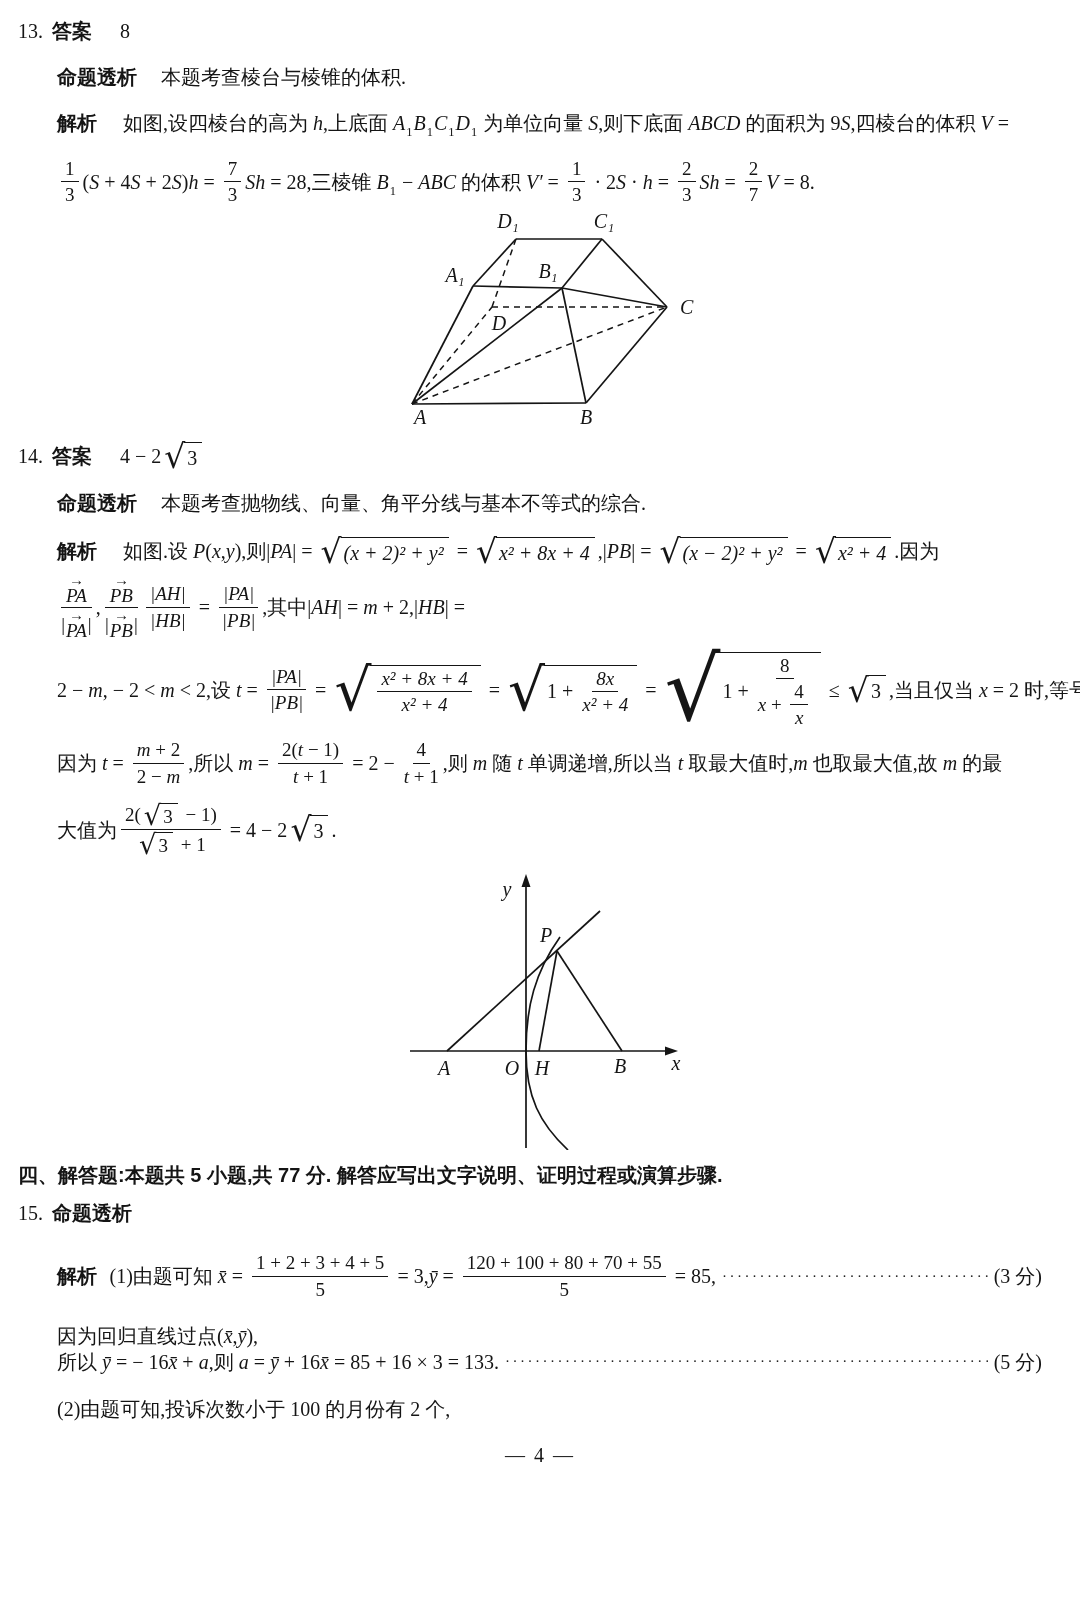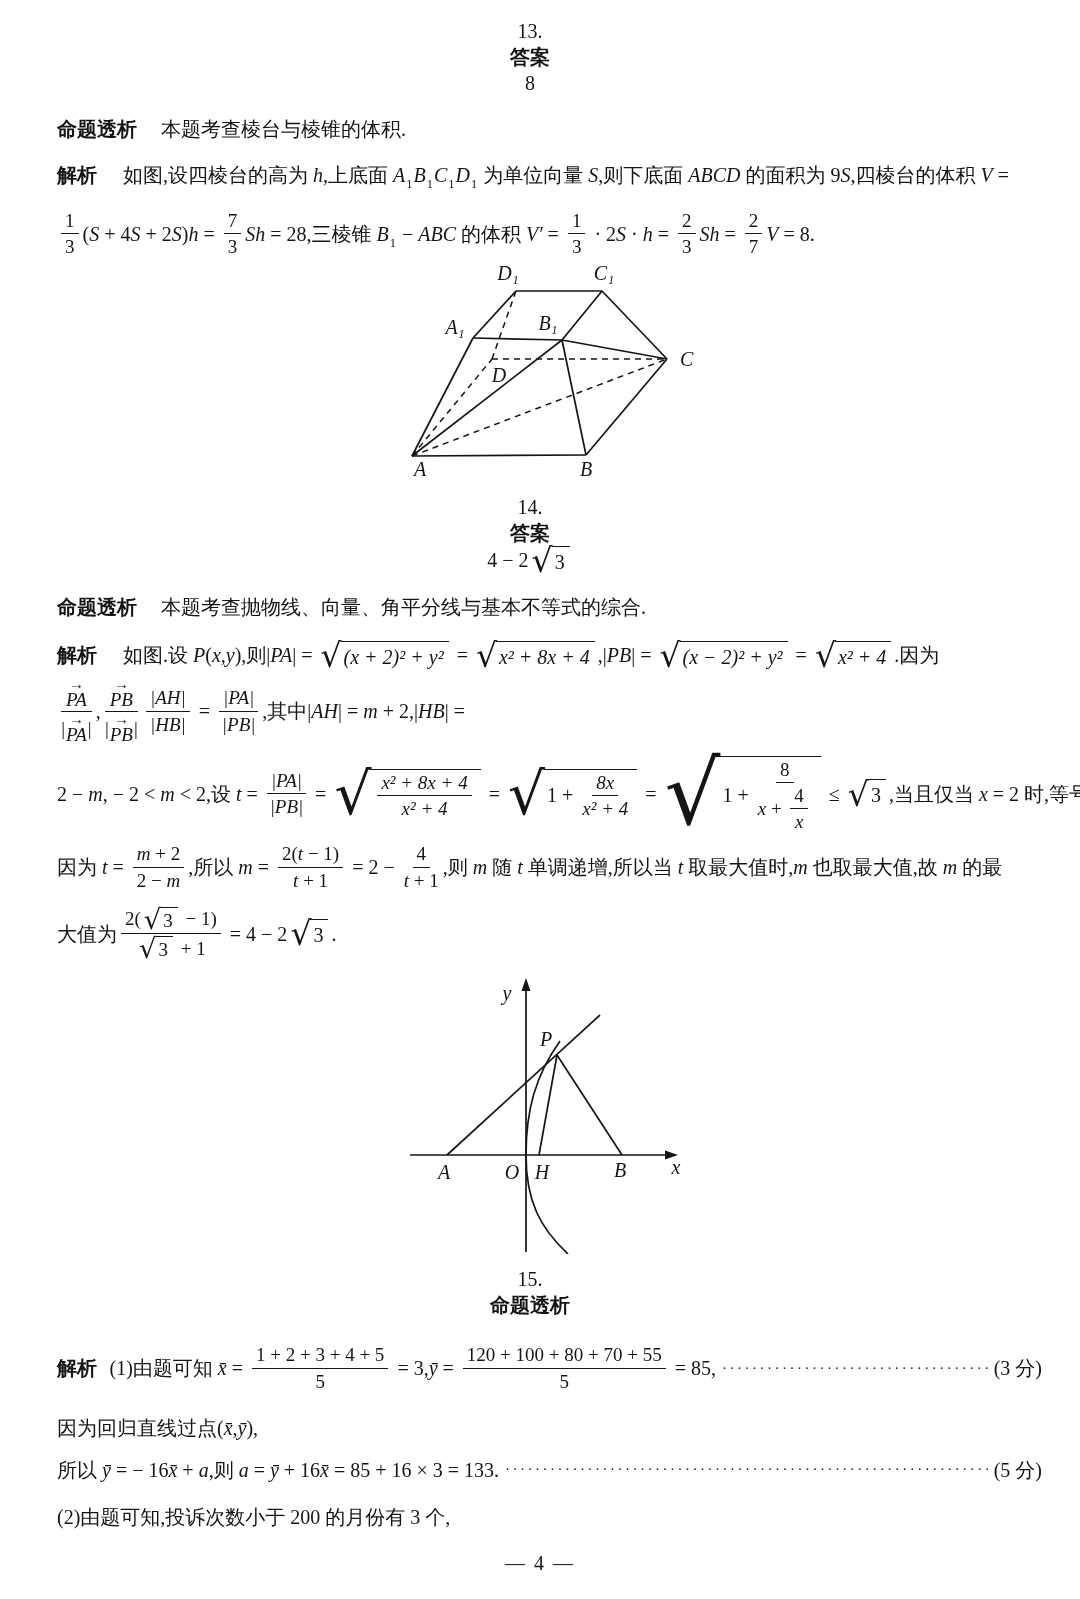--- a/index.html
+++ b/index.html
@@ -4,21 +4,21 @@
 <style>
   html,body{margin:0;padding:0;background:#888;}
   #page{
     width:1080px;height:1599px;background:#ffffff;color:#151515;
     font-family:"Liberation Serif", serif;font-size:20px;
     overflow:hidden;position:relative;margin:0 auto;
   }
   .line{display:flex;align-items:center;width:1080px;box-sizing:border-box;
         white-space:nowrap;line-height:1.3;}
   .ind{padding-left:57px;padding-right:38px;}
-  .numind{padding-left:18px;padding-right:38px;flex-direction:column;}
+  .numind{padding-left:18px;padding-right:38px;}
   .t{white-space:pre;font-family:"Liberation Serif", serif;}
   .mi{white-space:pre;font-family:"Liberation Serif", serif;font-style:italic;}
   .blabel{font-family:"Liberation Sans", sans-serif;font-weight:700;white-space:pre;}
   .qnum{white-space:pre;}
   .mrow{display:flex;align-items:center;flex:1 1 auto;min-width:0;}
   
   .frac{display:inline-flex;flex-direction:column;align-items:center;margin:0 4px;}
   .frac .num{border-bottom:1.6px solid #151515;padding:0 4px 2px;}
   .frac .num,.frac .den{display:flex;align-items:center;justify-content:center;
     line-height:1.12;font-size:19px;}
@@ -524,20 +524,23 @@
       <text class="flabel" x="507" y="34">y</text>
       <text class="flabel" x="676" y="208">x</text>
       <text class="flabel" x="444" y="213">A</text>
       <text class="flabel" x="512" y="213">O</text>
       <text class="flabel" x="542" y="213">H</text>
       <text class="flabel" x="620" y="211">B</text>
       <text class="flabel" x="546" y="80">P</text>
     </g>
   </svg>
 
+  <div class="line numind" style="margin-top:12px">
+    <span class="blabel">四、解答题:本题共 5 小题,共 77 分. 解答应写出文字说明、证明过程或演算步骤.</span>
+  </div>
 
   <div class="line numind" style="margin-top:12px">
     <span class="qnum">15.</span>
       <span style="width:9px"></span>
     <span class="blabel">命题透析</span>
       <span style="width:24px"></span>
   </div>
 
   <div class="line ind" style="margin-top:26px">
     <span class="blabel">解析</span>
@@ -574,21 +577,21 @@
   <div class="line ind" style="margin-top:23px">
     <span class="mrow">
         <span class="t">因为回归直线过点(</span>
         <span class="mi">x̄</span>
         <span class="t">,</span>
         <span class="mi">ȳ</span>
         <span class="t">),</span>
       </span>
   </div>
 
-  <div class="line ind" style="margin-top:16px">
+  <div class="line ind" style="margin-top:0">
     <span class="mrow">
         <span class="t">所以 </span>
         <span class="mi">ȳ</span>
         <span class="t"> = − 16</span>
         <span class="mi">x̄</span>
         <span class="t"> + </span>
         <span class="mi">a</span>
         <span class="t">,则 </span>
         <span class="mi">a</span>
         <span class="t"> = </span>
@@ -596,21 +599,21 @@
         <span class="t"> + 16</span>
         <span class="mi">x̄</span>
         <span class="t"> = 85 + 16 × 3 = 133.</span>
         <span class="dotfill">··············································································································</span>
         <span class="t">(5 分)</span>
       </span>
   </div>
 
   <div class="line ind" style="margin-top:21px">
     <span class="mrow">
-        <span class="t">(2)由题可知,投诉次数小于 200 的月份有 3 个,</span>
+        <span class="t">(2)由题可知,投诉次数小于 100 的月份有 2 个,</span>
       </span>
   </div>
 
   <div class="line footer" style="margin-top:20px">
     <span class="t">— 4 —</span>
   </div>
 
 </div>
 
 </body></html>

